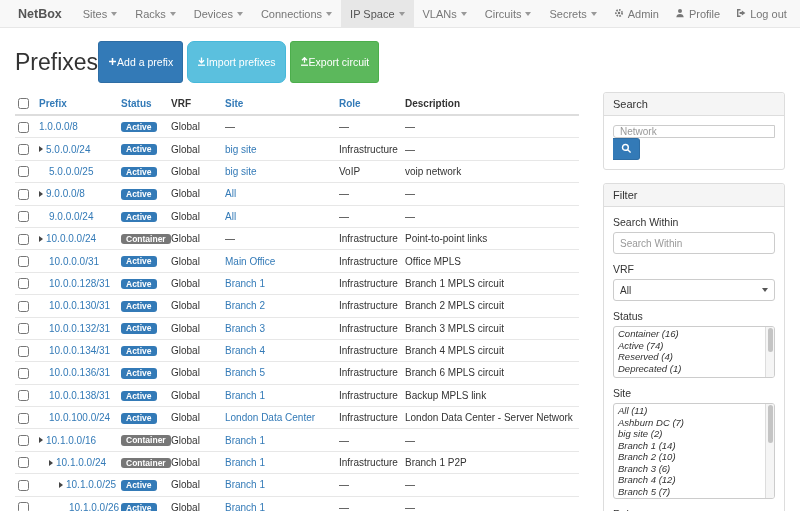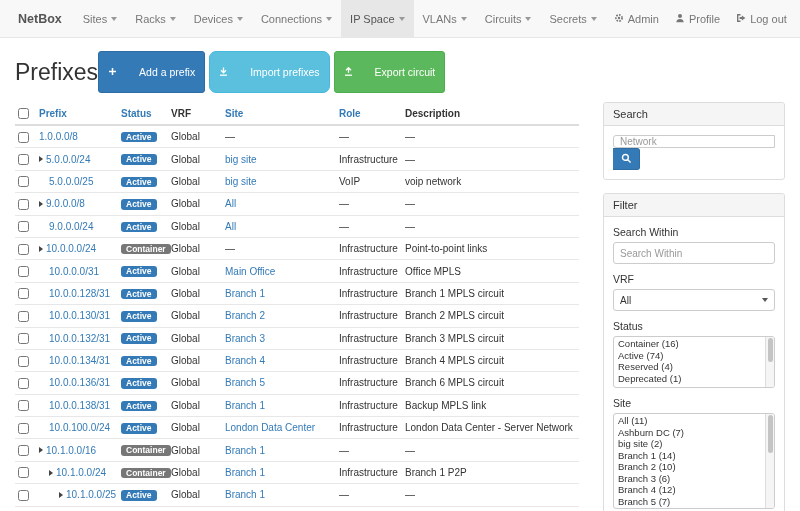--- a/index.html
+++ b/index.html
@@ -1,39 +1,39 @@
 <!DOCTYPE html>
 <html><head>
 <meta charset="utf-8">
 <style>
   * { margin:0; padding:0; box-sizing:border-box; }
   html,body { width:800px; height:511px; overflow:hidden; background:#fff;
     font-family:"Liberation Sans", sans-serif; color:#333; }
 
   
-  .navbar { height:38px; background:#f8f8f8; border-bottom:1px solid #e7e7e7;
+  .navbar { height:28px; background:#f8f8f8; border-bottom:1px solid #e7e7e7;
     display:flex; align-items:stretch; padding:0 6px; }
   .brand { display:flex; align-items:center; padding:0 12px; font-size:12.5px;
     font-weight:bold; color:#555; text-decoration:none; cursor:pointer; }
   .nav { display:flex; list-style:none; }
   .nav li { display:flex; align-items:center; gap:4px; padding:0 9px;
     font-size:11px; color:#777; cursor:pointer; white-space:nowrap; }
   .nav li.active { background:#e7e7e7; color:#555; }
   .caret { width:0; height:0; border-left:3px solid transparent;
     border-right:3px solid transparent; border-top:4px solid #999; display:inline-block; }
   .nav-right { margin-left:auto; display:flex; list-style:none; }
   .nav-right li { display:flex; align-items:center; gap:4px; padding:0 8px;
     font-size:11px; color:#777; cursor:pointer; white-space:nowrap; }
 
   
   .content { padding:13px 15px 0; }
   .page-head { display:flex; justify-content:flex-start; align-items:flex-start; }
   h1 { font-size:23px; font-weight:500; color:#333; margin-top:8px; }
   .toolbar { display:flex; gap:4px; }
-  .btn { display:inline-flex; align-items:center; gap:22px; font-size:10.5px;
+  .btn { display:inline-flex; align-items:center; gap:0; font-size:10.5px;
     padding:20px 9px; height:21px; border-radius:3px; color:#fff; border:1px solid;
     cursor:pointer; font-family:inherit; white-space:nowrap; }
   .btn-primary { background:#337ab7; border-color:#2e6da4; }
   .btn-info    { background:#5bc0de; border-color:#46b8da;border-radius:7px; }
   .btn-success { background:#5cb85c; border-color:#4cae4c; }
 
   .columns { display:flex; gap:24px; margin-top:9px; }
   .main { flex:1; min-width:0; }
   .sidebar { width:182px; flex:none; }
 
@@ -74,21 +74,21 @@
   .f-select { position:relative; height:22px; border:1px solid #ccc; border-radius:3px;
     display:flex; align-items:center; justify-content:space-between; padding:0 6px;
     font-size:10px; background:#fff; cursor:pointer; }
   .f-select .caret { border-top-color:#555; }
   .listbox { position:relative; border:1px solid #ccc; border-radius:3px;
     background:#fff; overflow:hidden; padding:1px 0; }
   .lb-status { height:52px; }
   .lb-site { height:96px; }
   .lb-role { height:62px; }
   .opt { font-size:9.5px; line-height:11.5px; padding:0 5px 0 4px; white-space:nowrap;
-    overflow:hidden; cursor:default; }
+    overflow:hidden; cursor:default;font-style:italic; }
   .scrollbar { position:absolute; right:0; top:0; bottom:0; width:9px;
     background:#f5f5f5; border-left:1px solid #ddd; }
   .thumb { position:absolute; left:1.5px; right:1.5px; background:#c4c4c4; border-radius:3px; }
 </style>
 </head>
 <body>
 
 <nav class="navbar">
   <a class="brand">NetBox</a>
   <ul class="nav">

